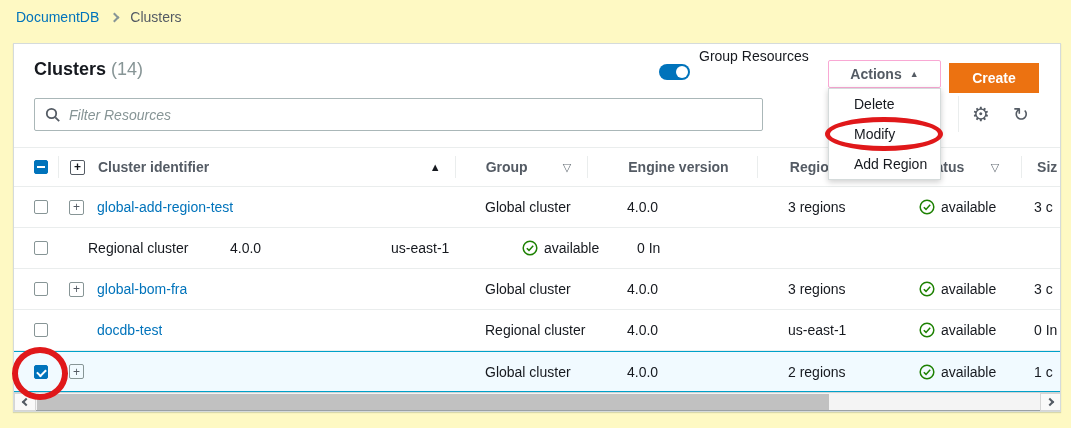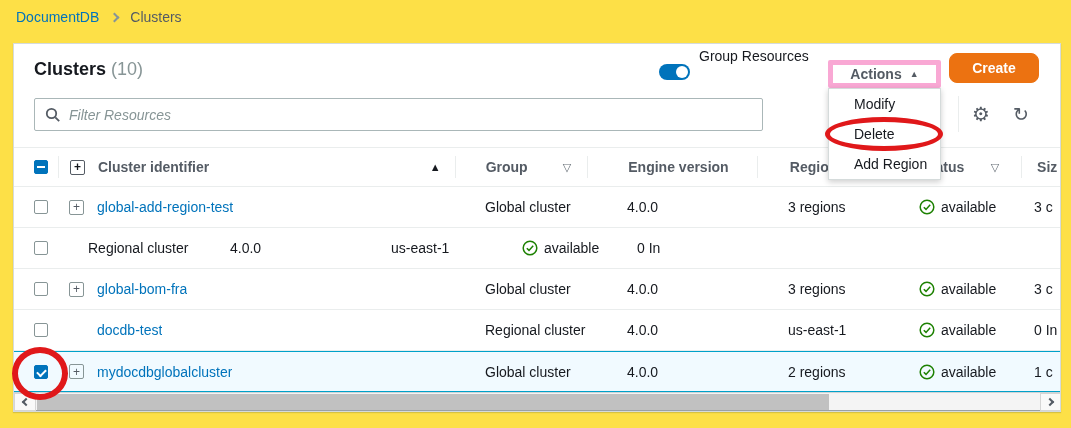--- a/index.html
+++ b/index.html
@@ -1,20 +1,20 @@
 <!DOCTYPE html>
 <html><head>
 <meta charset="utf-8">
 <style>
   * { margin:0; padding:0; box-sizing:border-box; }
   body {
     font-family:"Liberation Sans","DejaVu Sans",sans-serif;
     background:#f2f3f3; width:1071px; height:428px; overflow:hidden;
   }
-  .page { position:relative; width:1071px; height:428px; background:#fde047; }
+  .page { position:relative; width:1071px; height:428px; background:#fef9c3; }
 
   
   .breadcrumb { position:absolute; left:16px; top:9px; display:flex; align-items:center; gap:12px; font-size:14px; }
   .crumb-link { color:#0073bb; text-decoration:none; cursor:pointer; }
   .crumb-sep { width:7px; height:7px; border-top:2px solid #879596; border-right:2px solid #879596; transform:rotate(45deg); margin-top:1px; }
   .crumb-current { color:#545b64; }
 
   
   .panel {
     position:absolute; left:13px; top:43px; width:1048px; height:369px;
@@ -23,28 +23,28 @@
   }
 
   
   .panel-title { position:absolute; left:20px; top:15px; font-size:18px; font-weight:bold; color:#16191f; }
   .panel-count { font-weight:normal; color:#879596; }
   .toggle { position:absolute; left:645px; top:20px; width:31px; height:16px; border-radius:8px; background:#0073bb; cursor:pointer; }
   .toggle-knob { position:absolute; right:2px; top:2px; width:12px; height:12px; border-radius:50%; background:#fff; }
   .toggle-label { position:absolute; left:685px; top:4px; font-size:14px; color:#16191f; }
   .btn-actions {
     position:absolute; left:814px; top:16px; width:113px; height:28px;
-    background:#fff; border:5px solid #f9a8d4; border-radius:2px;
+    background:#fff; border:1px solid #f9a8d4; border-radius:2px;
     font-size:14px; font-weight:bold; color:#545b64;
     display:flex; align-items:center; justify-content:center; gap:8px; cursor:pointer;
   }
   .btn-actions .caret { font-size:9px; color:#545b64; }
   .btn-create {
-    position:absolute; left:935px; top:9px; width:90px; height:30px;
-    background:#ec7211; border:1px solid #ec7211; border-radius:8px;
+    position:absolute; left:935px; top:19px; width:90px; height:30px;
+    background:#ec7211; border:1px solid #ec7211; border-radius:0;
     font-size:14px; font-weight:bold; color:#fff;
     display:flex; align-items:center; justify-content:center; cursor:pointer;
   }
 
   
   .filter-box {
     position:absolute; left:20px; top:54px; width:729px; height:33px;
     border:1px solid #aab7b8; border-radius:2px; background:#fff;
     display:flex; align-items:center; padding:0 10px; gap:8px;
   }
@@ -129,21 +129,21 @@
   <div class="breadcrumb">
     <a class="crumb-link">DocumentDB</a>
     <span class="crumb-sep"></span>
     <span class="crumb-current">Clusters</span>
   </div>
 
   <div class="panel">
 
     <div class="panel-title">
       <span>Clusters</span>
-      <span class="panel-count">(10)</span>
+      <span class="panel-count">(14)</span>
     </div>
 
     <div class="toggle">
       <span class="toggle-knob"></span>
     </div>
     <span class="toggle-label">Group Resources</span>
 
     <button class="btn-actions">
       <span>Actions</span>
       <span class="caret">▲</span>
@@ -280,21 +280,20 @@
         </div>
         <div class="cell c-size">0 In</div>
       </div>
 
       <div class="trow sel">
         <div class="cell c-select">
             <span class="checkbox checked"></span>
           </div>
         <div class="cell c-id">
           <span class="expand">+</span>
-          <a class="id-link">mydocdbglobalcluster</a>
         </div>
         <div class="cell c-role">Global cluster</div>
         <div class="cell c-engine">4.0.0</div>
         <div class="cell c-region">2 regions</div>
         <div class="cell c-status">
           <svg class="status-icon" viewBox="0 0 16 16">
             <circle cx="8" cy="8" r="6.8" fill="none" stroke="#1d8102" stroke-width="1.5"></circle>
             <path d="M4.8 8.3 L7 10.4 L11.2 5.7" fill="none" stroke="#1d8102" stroke-width="1.5"></path>
           </svg>
           <span>available</span>
@@ -308,22 +307,22 @@
       <div class="hs-btn hs-left">
           <span class="hs-chev"></span>
         </div>
       <div class="hs-thumb"></div>
       <div class="hs-btn hs-right">
           <span class="hs-chev"></span>
         </div>
     </div>
 
     <div class="menu">
+      <div class="menu-item">Delete</div>
       <div class="menu-item">Modify</div>
-      <div class="menu-item">Delete</div>
       <div class="menu-item">Add Region</div>
     </div>
 
   </div>
 
   <div class="ann ann-delete"></div>
   <div class="ann ann-checkbox"></div>
 
 </div>
 

